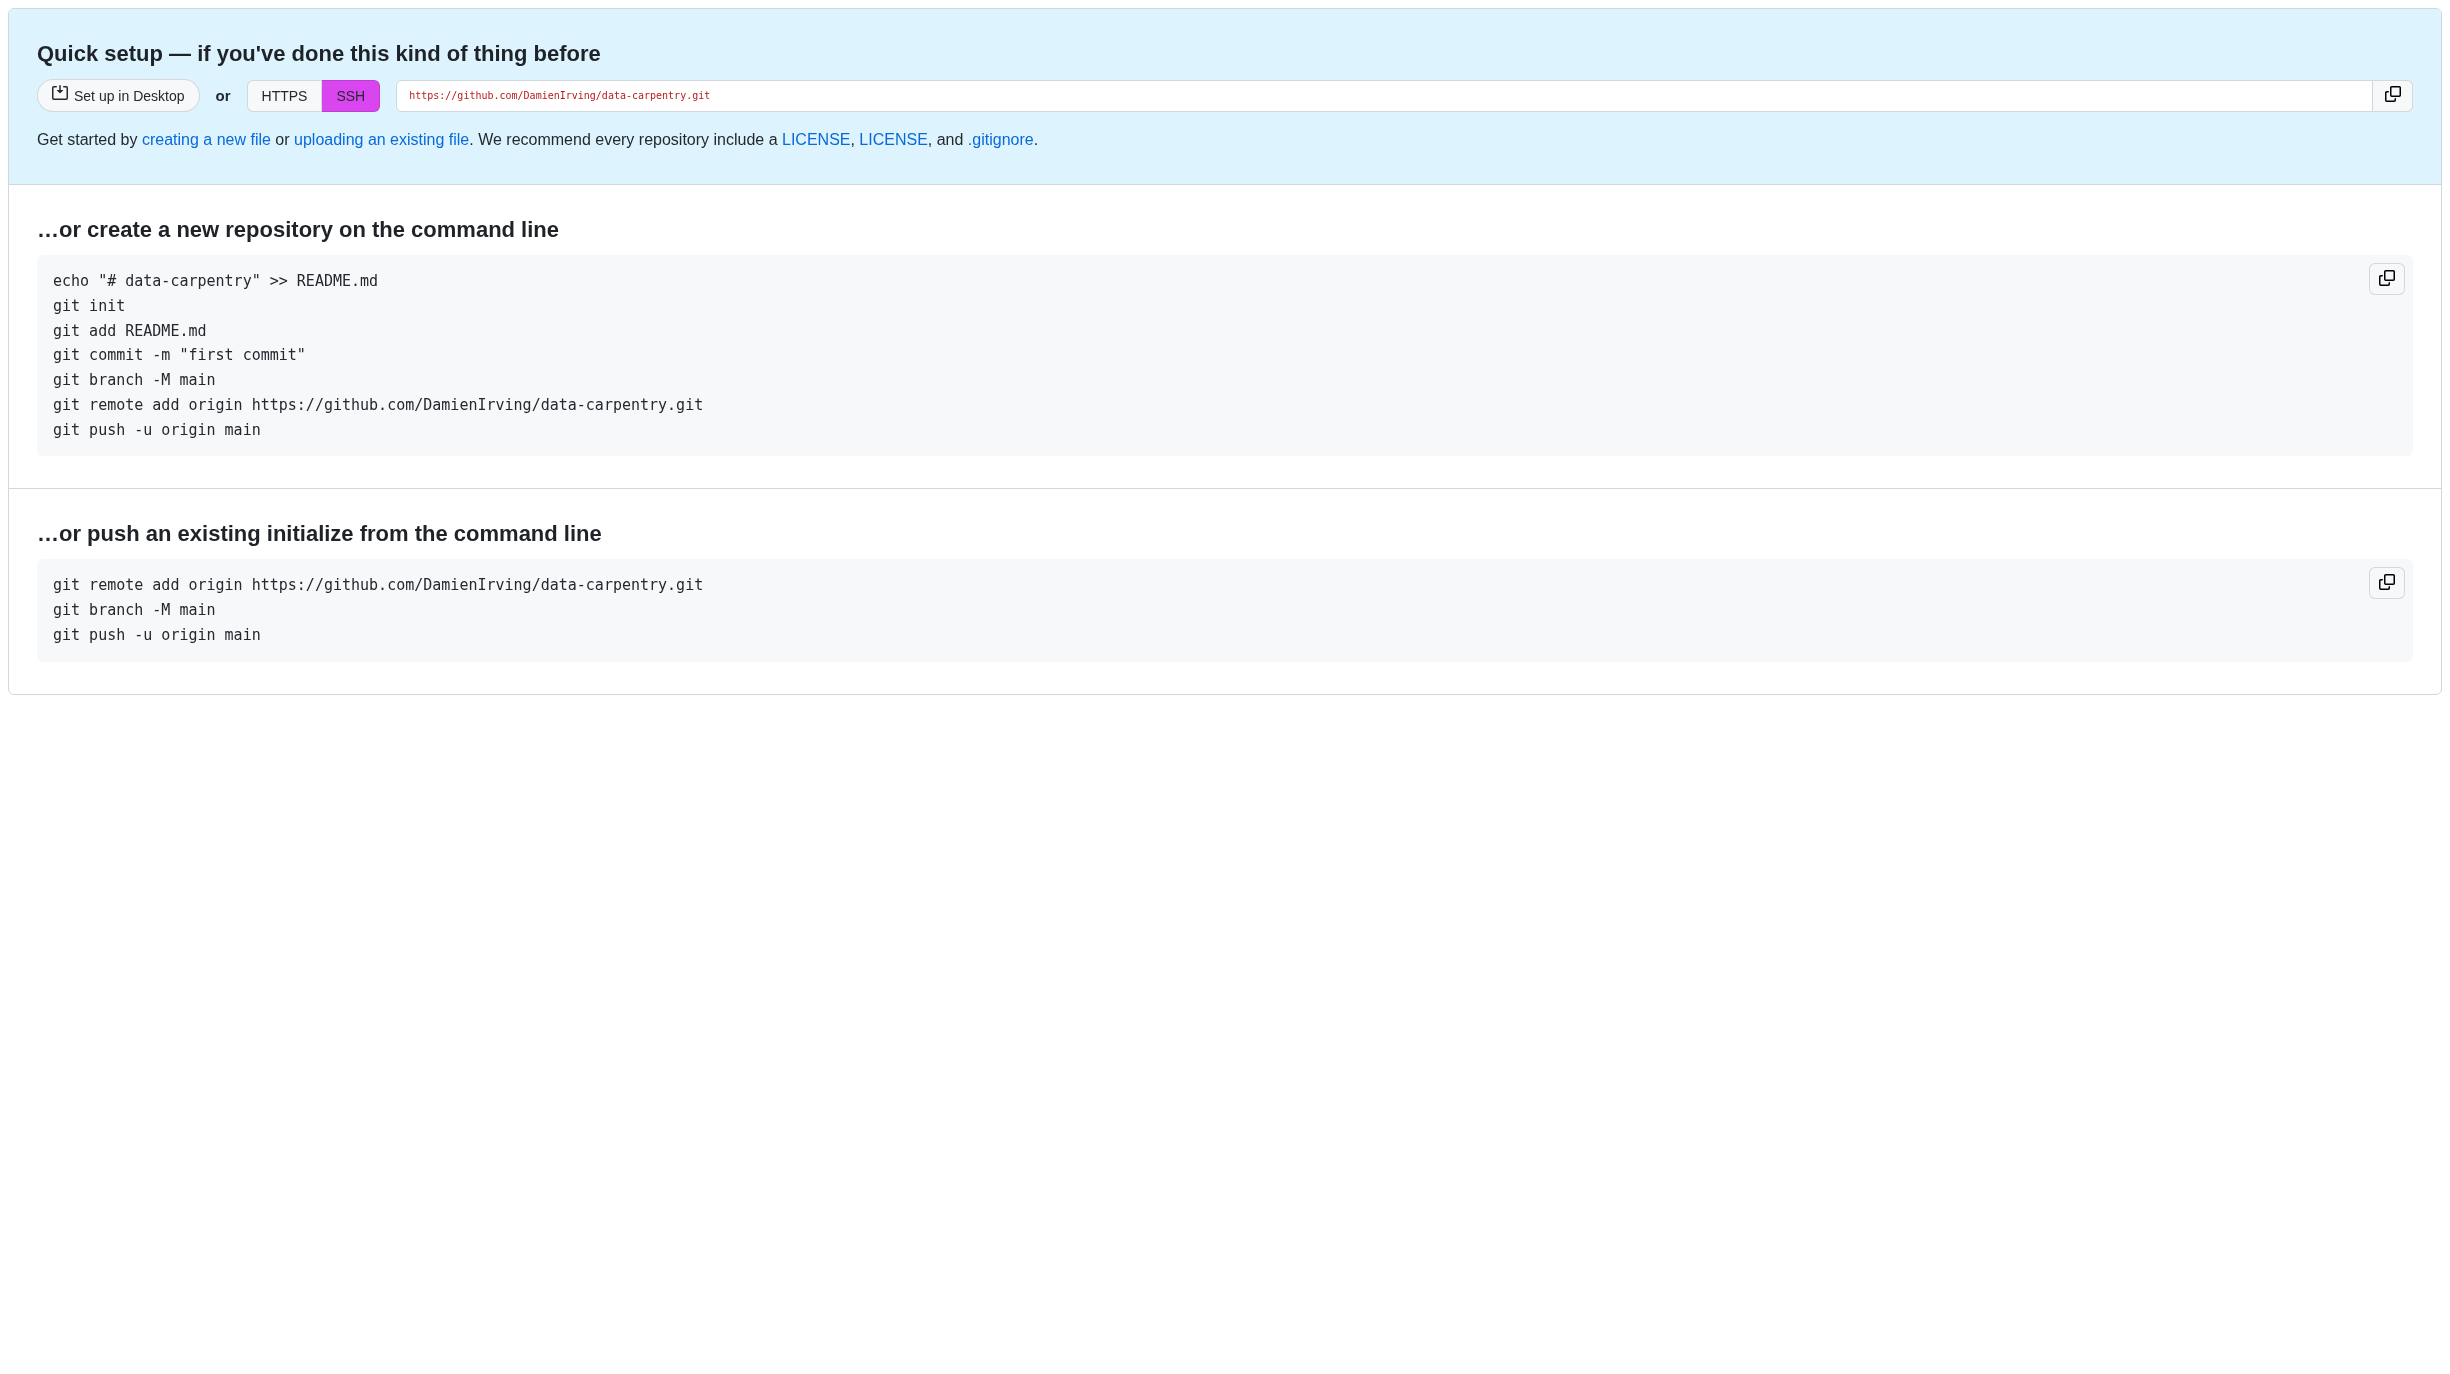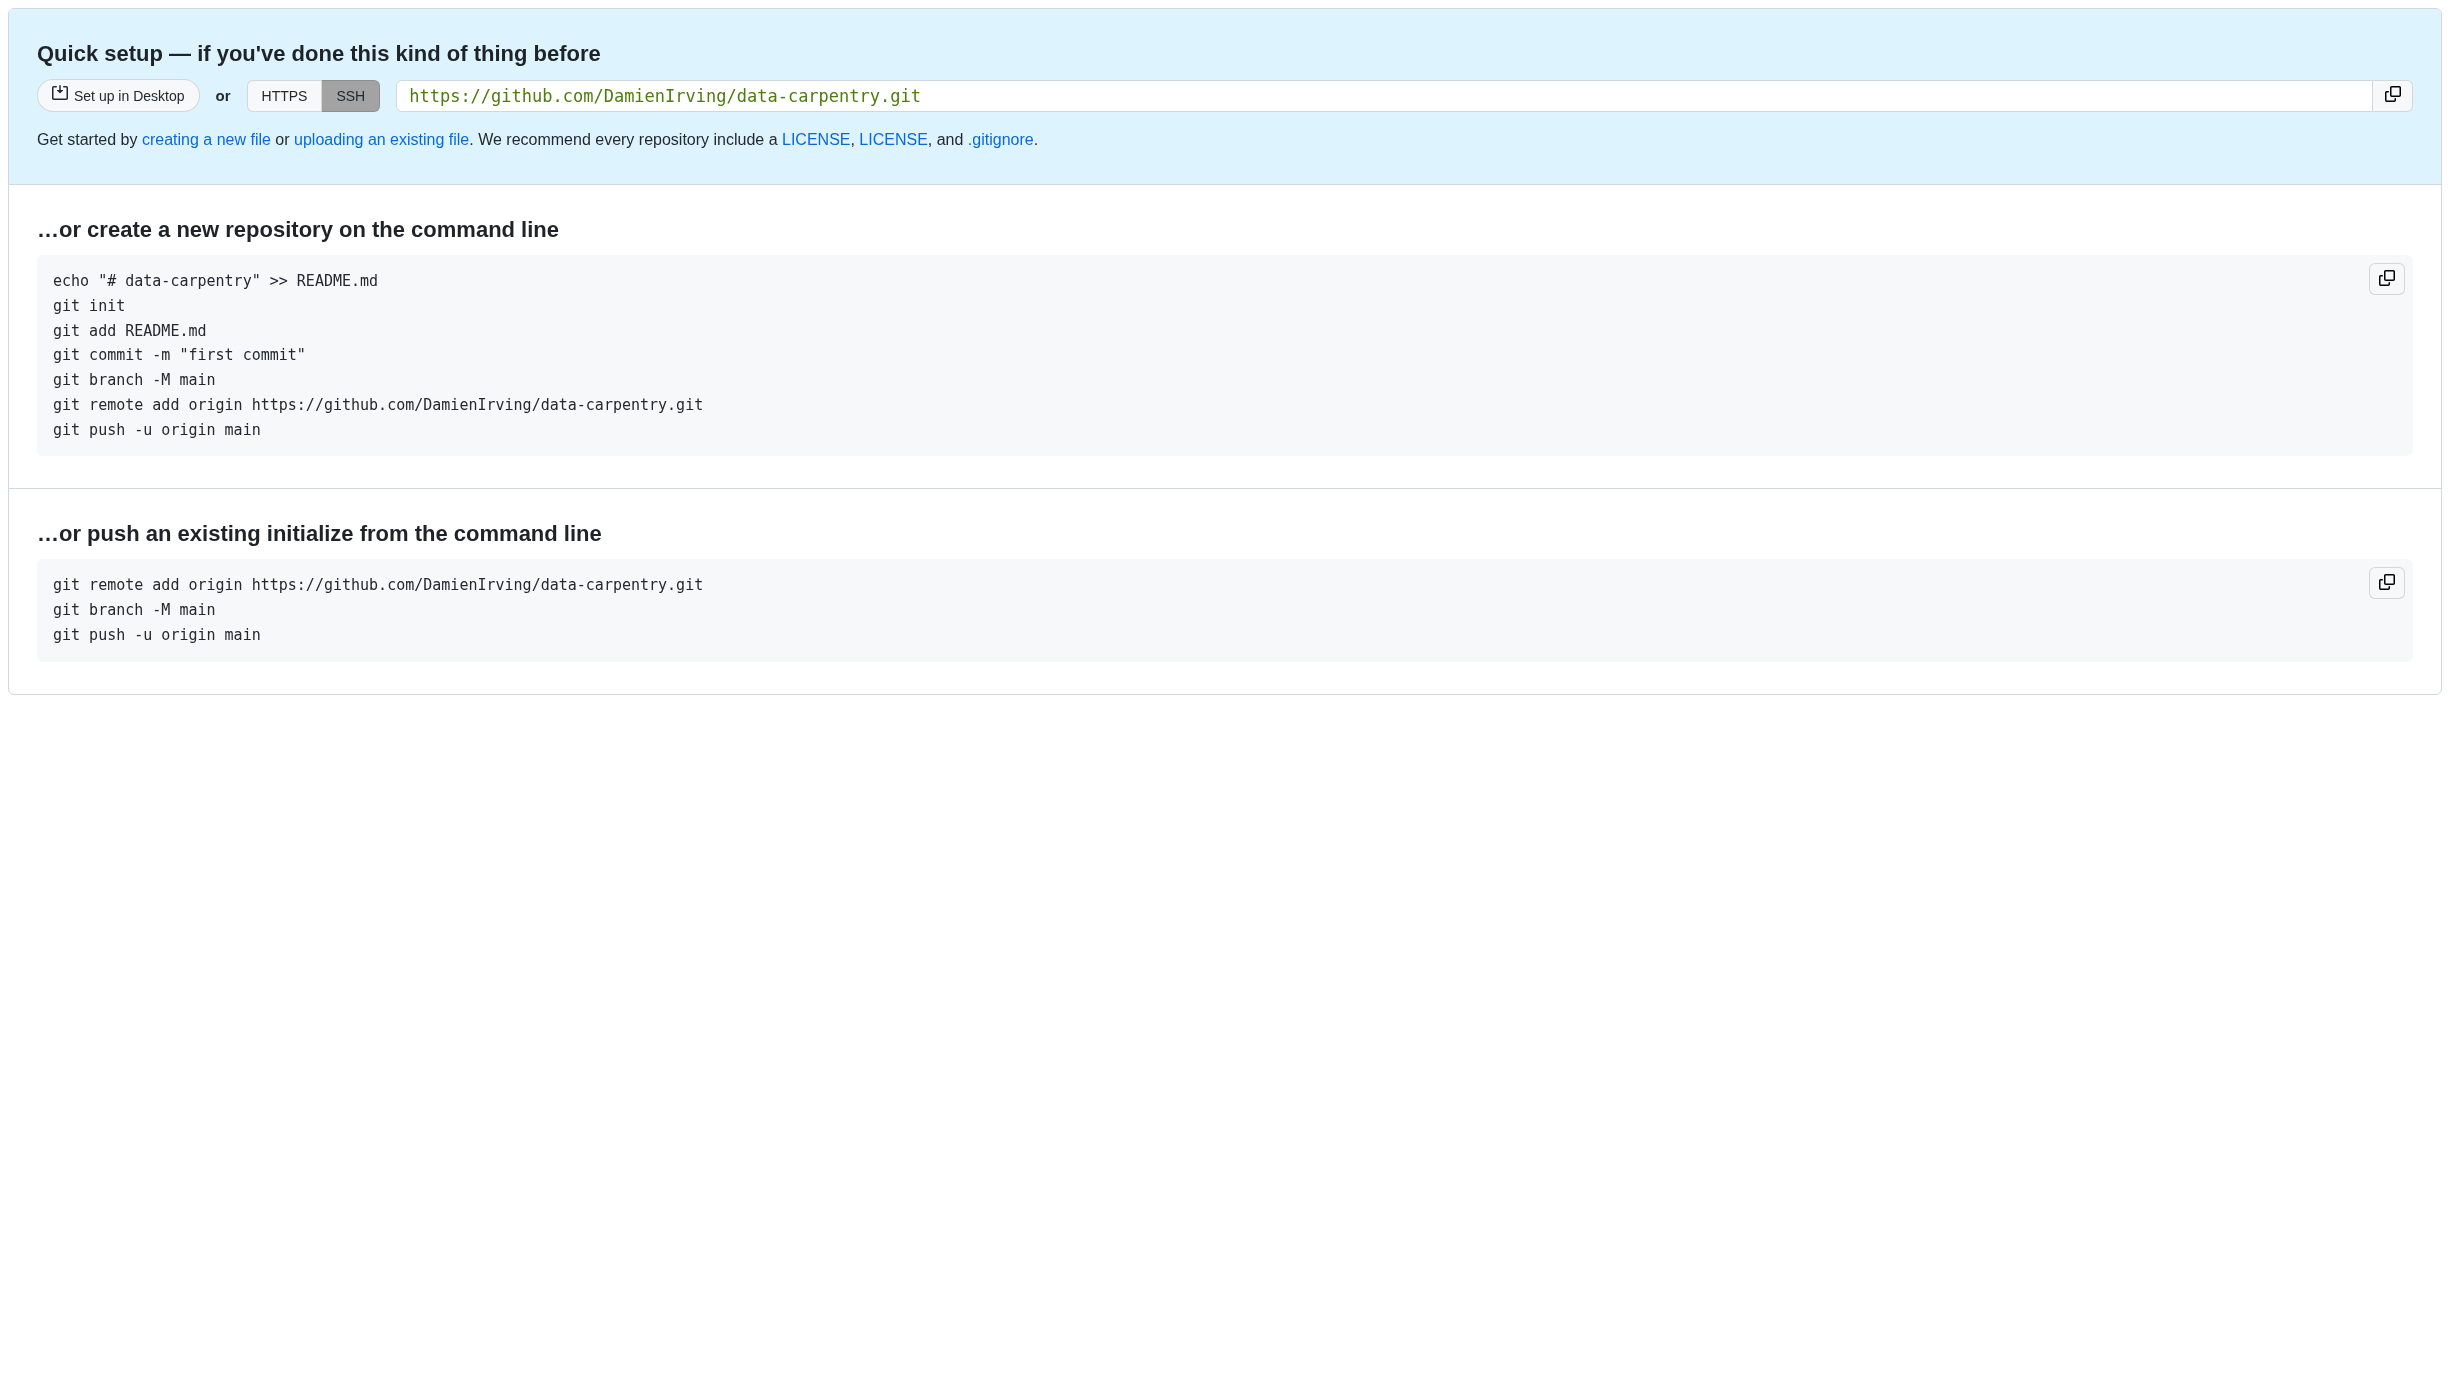--- a/index.html
+++ b/index.html
@@ -58,33 +58,33 @@
     .btn-group .btn:first-child {
       border-top-left-radius: 6px;
       border-bottom-left-radius: 6px;
     }
     .btn-group .btn:last-child {
       border-top-right-radius: 6px;
       border-bottom-right-radius: 6px;
       border-left: none;
     }
     .btn.selected {
-      background: #a3a3a3;
+      background: #d946ef;
     }
     .url-row {
       display: flex;
       flex: 1;
       align-items: stretch;
     }
     .url-input {
       flex: 1;
       padding: 5px 12px;
       font-family: ui-monospace, SFMono-Regular, Menlo, Consolas, monospace;
-      font-size: 17px;
-      color: #4d7c0f;
+      font-size: 10px;
+      color: #b91c1c;
       background: #fff;
       border: 1px solid #d0d7de;
       border-radius: 6px 0 0 6px;
       line-height: 20px;
     }
     .copy-btn {
       display: inline-flex;
       align-items: center;
       justify-content: center;
       width: 40px;

